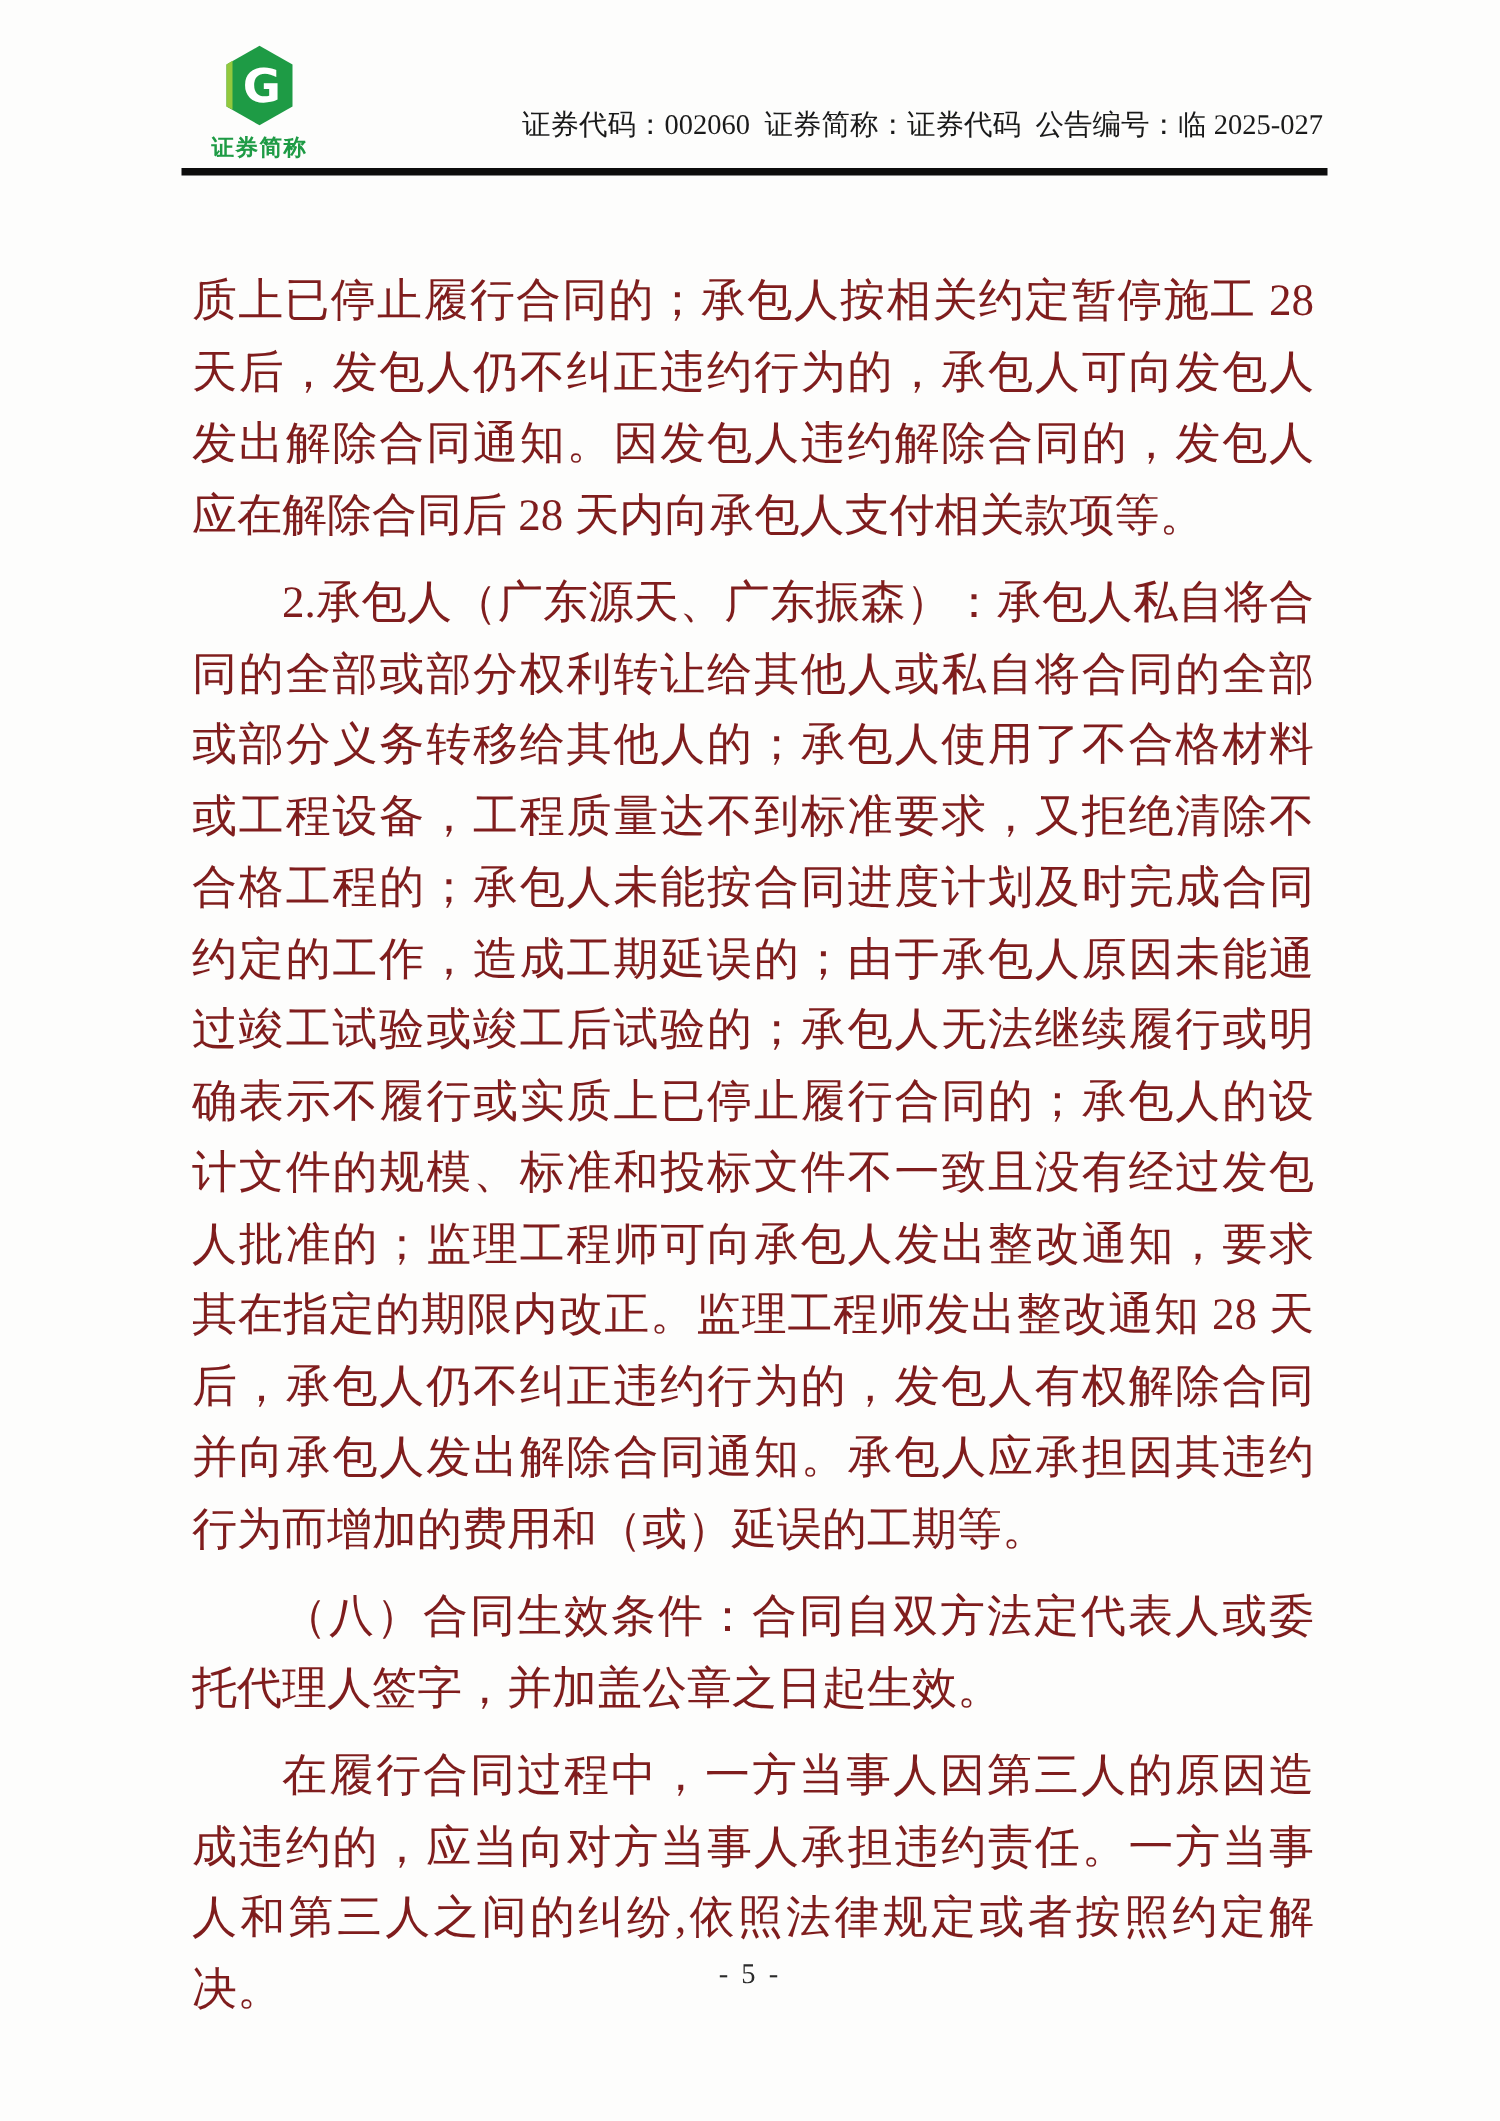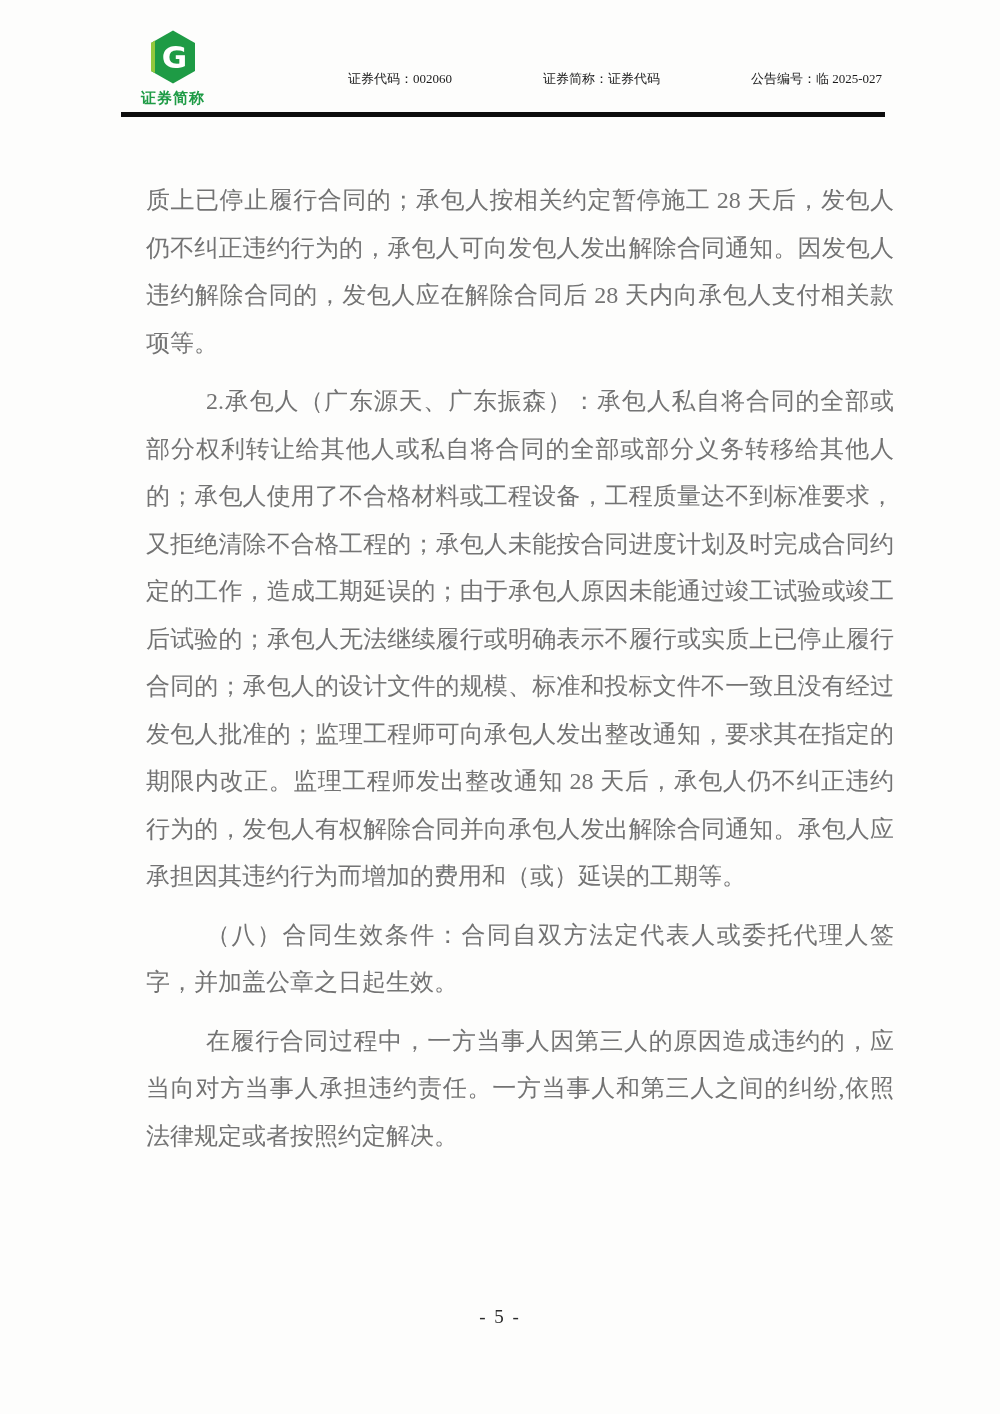--- a/index.html
+++ b/index.html
@@ -40,42 +40,42 @@
     font-family: "Liberation Sans", "DejaVu Sans", sans-serif;
     white-space: nowrap;
   }
   .header-info {
     position: absolute;
     top: 70px;
     left: 348px;
     width: 534px;
     display: flex;
     justify-content: space-between;
-    font-size: 13px;
+    font-size: 19px;
     color: #1a1a1a;
     white-space: nowrap;
   }
   .header-rule {
     position: absolute;
     top: 112px;
     left: 121px;
     width: 764px;
     height: 5px;
     background: #0d0d0d;
   }
 
   
   .body-text {
     position: absolute;
     top: 177px;
-    left: 146px;
+    left: 128px;
     width: 748px;
-    font-size: 24px;
+    font-size: 30px;
     line-height: 47.5px;
-    color: #737373;
+    color: #7f1d1d;
     text-align: justify;
     text-justify: inter-character;
   }
   .body-text p.para {
     margin: 0;
     padding: 0;
   }
   .body-text p.para.indent {
     text-indent: 60px;
     margin-top: 11px;

